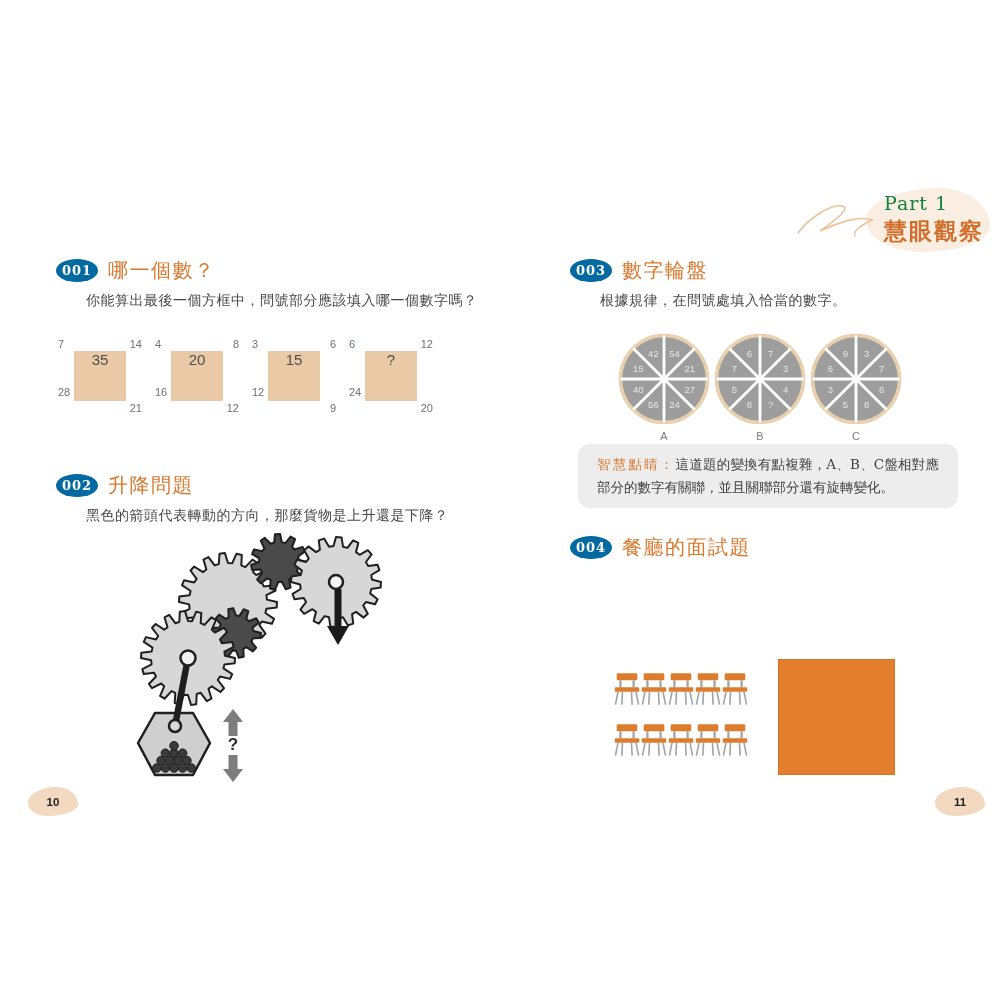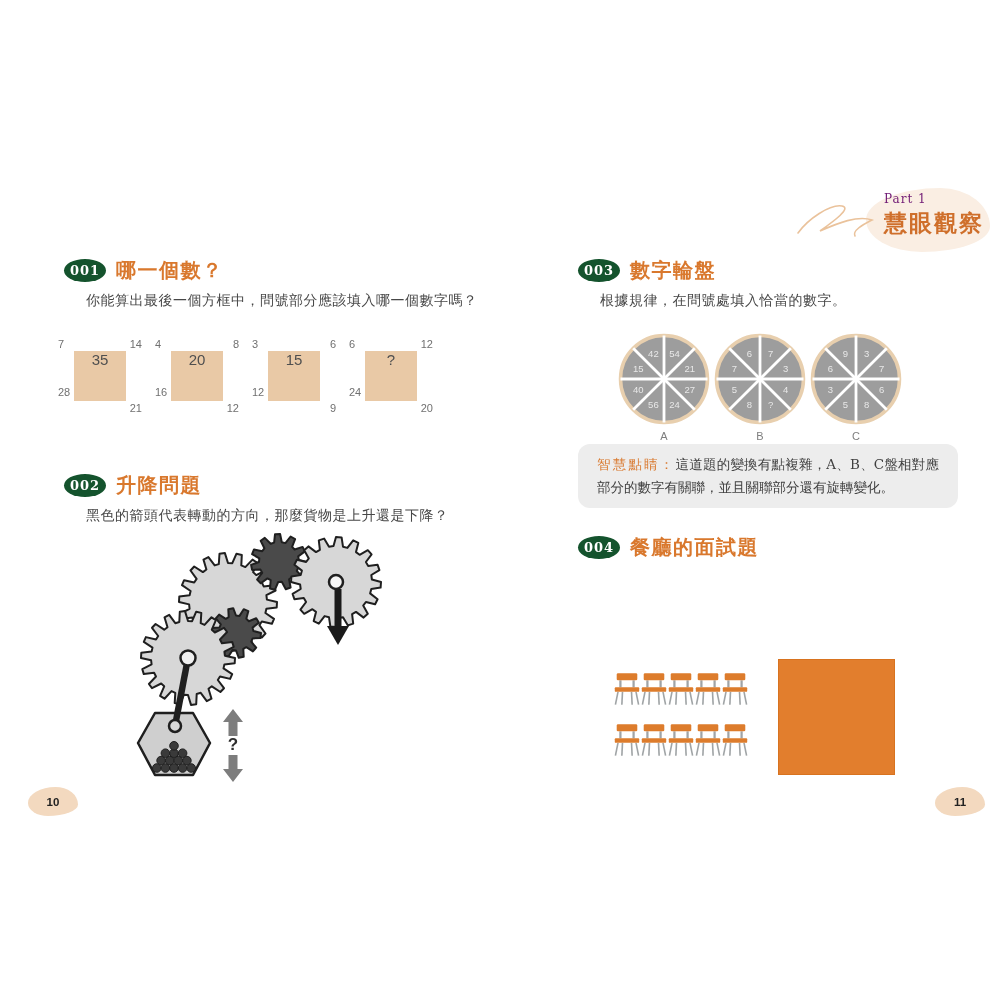--- a/index.html
+++ b/index.html
@@ -6,33 +6,33 @@
   body{width:1000px;height:1000px;background:#ffffff;position:relative;overflow:hidden;
        font-family:"Liberation Sans",sans-serif;color:#4a4a4a;}
   .abs{position:absolute;}
 
   
   #part-header{left:792px;top:183px;width:202px;height:74px;}
   #part-blob{left:74px;top:5px;width:124px;height:64px;background:#faeee3;
              border-radius:60% 40% 55% 45%/50% 60% 40% 50%;}
   #scribble{left:0;top:12px;width:102px;height:50px;}
   #part-text{left:92px;top:9px;}
-  .part-label{color:#701a75;font-size:12px;font-family:"DejaVu Serif",serif;letter-spacing:1px;}
+  .part-label{color:#15803d;font-size:19px;font-family:"DejaVu Serif",serif;letter-spacing:1px;}
   .part-title{color:#cf6f2b;font-size:23px;font-weight:bold;font-family:"DejaVu Serif",serif;
               letter-spacing:2px;margin-top:2px;white-space:nowrap;}
 
   
   #left-col{left:56px;top:257px;width:432px;}
   #right-col{left:570px;top:257px;width:424px;}
 
   .sec-header{display:flex;align-items:center;gap:10px;height:26px;}
-  .badge{background:#14532d;color:#ffffff;border-radius:50%;min-width:42px;height:23px;
+  .badge{background:#0369a1;color:#ffffff;border-radius:50%;min-width:42px;height:23px;
          display:flex;align-items:center;justify-content:center;font-size:13px;font-weight:bold;
-         font-family:"DejaVu Serif",serif;letter-spacing:1px;margin-left:8px;}
-  .sec-title{color:#d9782d;font-size:20px;font-weight:bold;letter-spacing:1.5px;white-space:nowrap;}
+         font-family:"DejaVu Serif",serif;letter-spacing:1px;}
+  .sec-title{color:#d9782d;font-size:20px;font-weight:normal;letter-spacing:1.5px;white-space:nowrap;}
   .question{margin:9px 0 0 30px;font-size:14px;color:#474747;letter-spacing:0.5px;}
   .mt-sec{margin-top:58px;}
 
   
   #squares-row{margin-top:28px;display:flex;gap:13px;margin-left:2px;}
   .sq-cell{position:relative;width:84px;height:76px;}
   .sq{position:absolute;left:16px;top:13px;width:52px;height:50px;background:#e9c9a6;
       display:flex;align-items:flex-start;justify-content:center;font-size:15px;color:#4f4f4f;}
   .corner{position:absolute;font-size:11px;color:#707070;}
   .c-tl{left:0;top:0;} .c-tr{right:0;top:0;} .c-bl{left:0;bottom:16px;} .c-br{right:0;bottom:0;}

